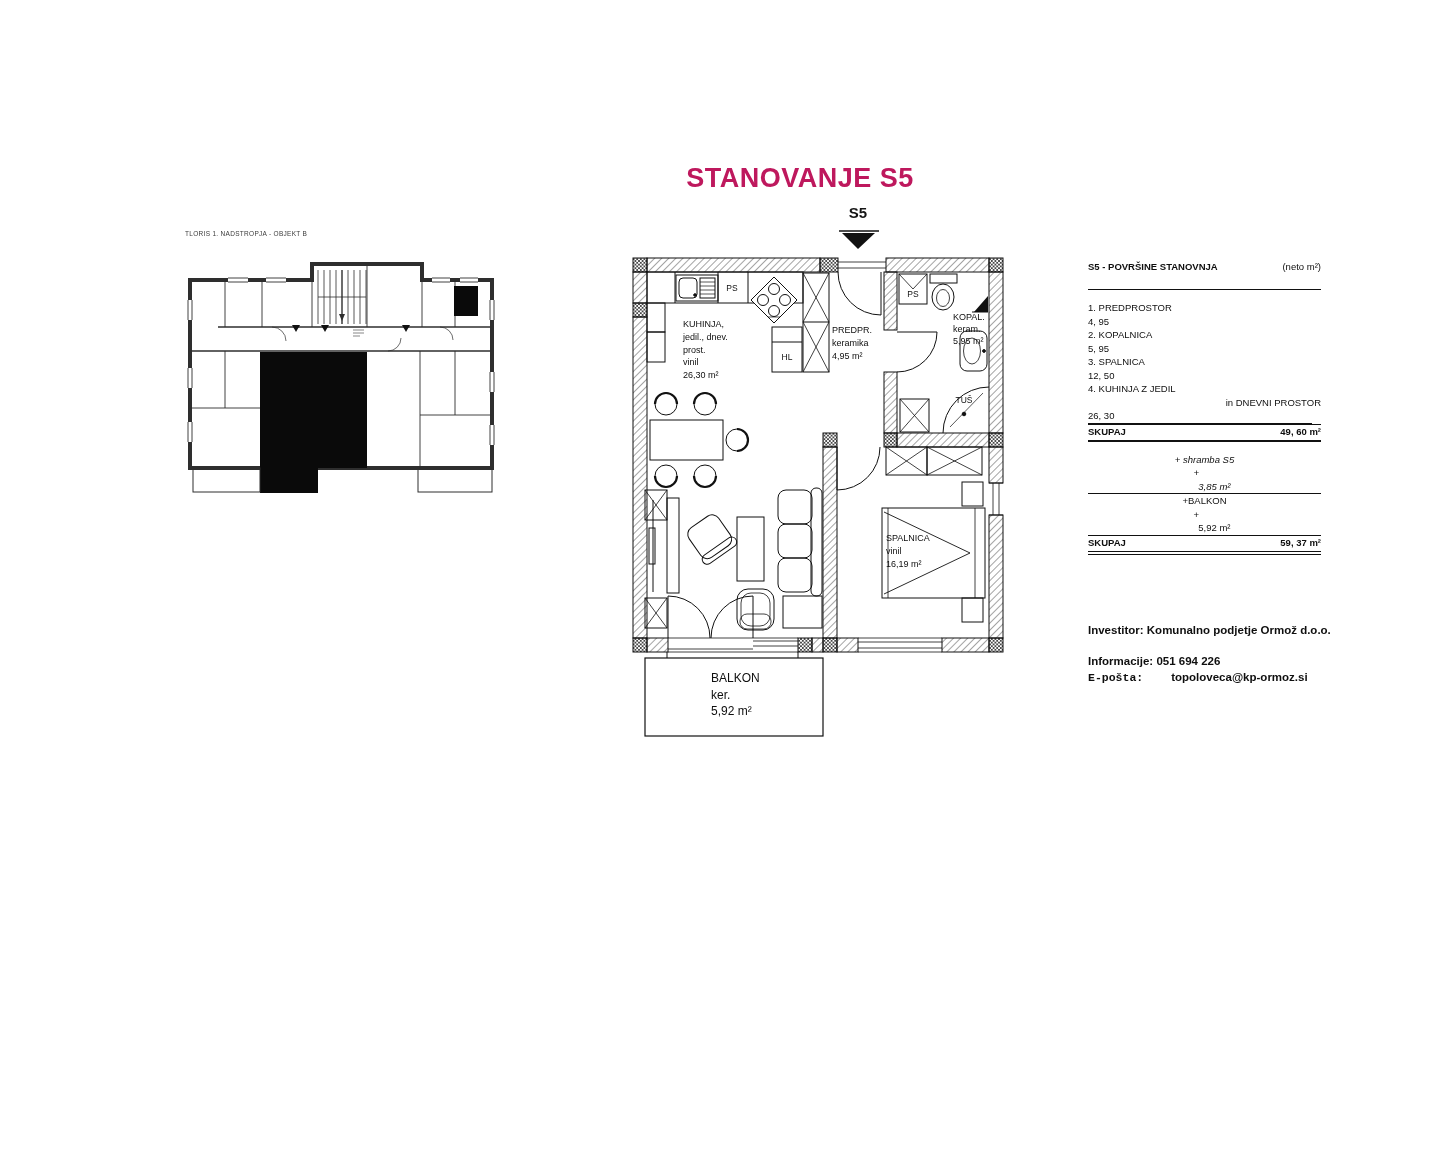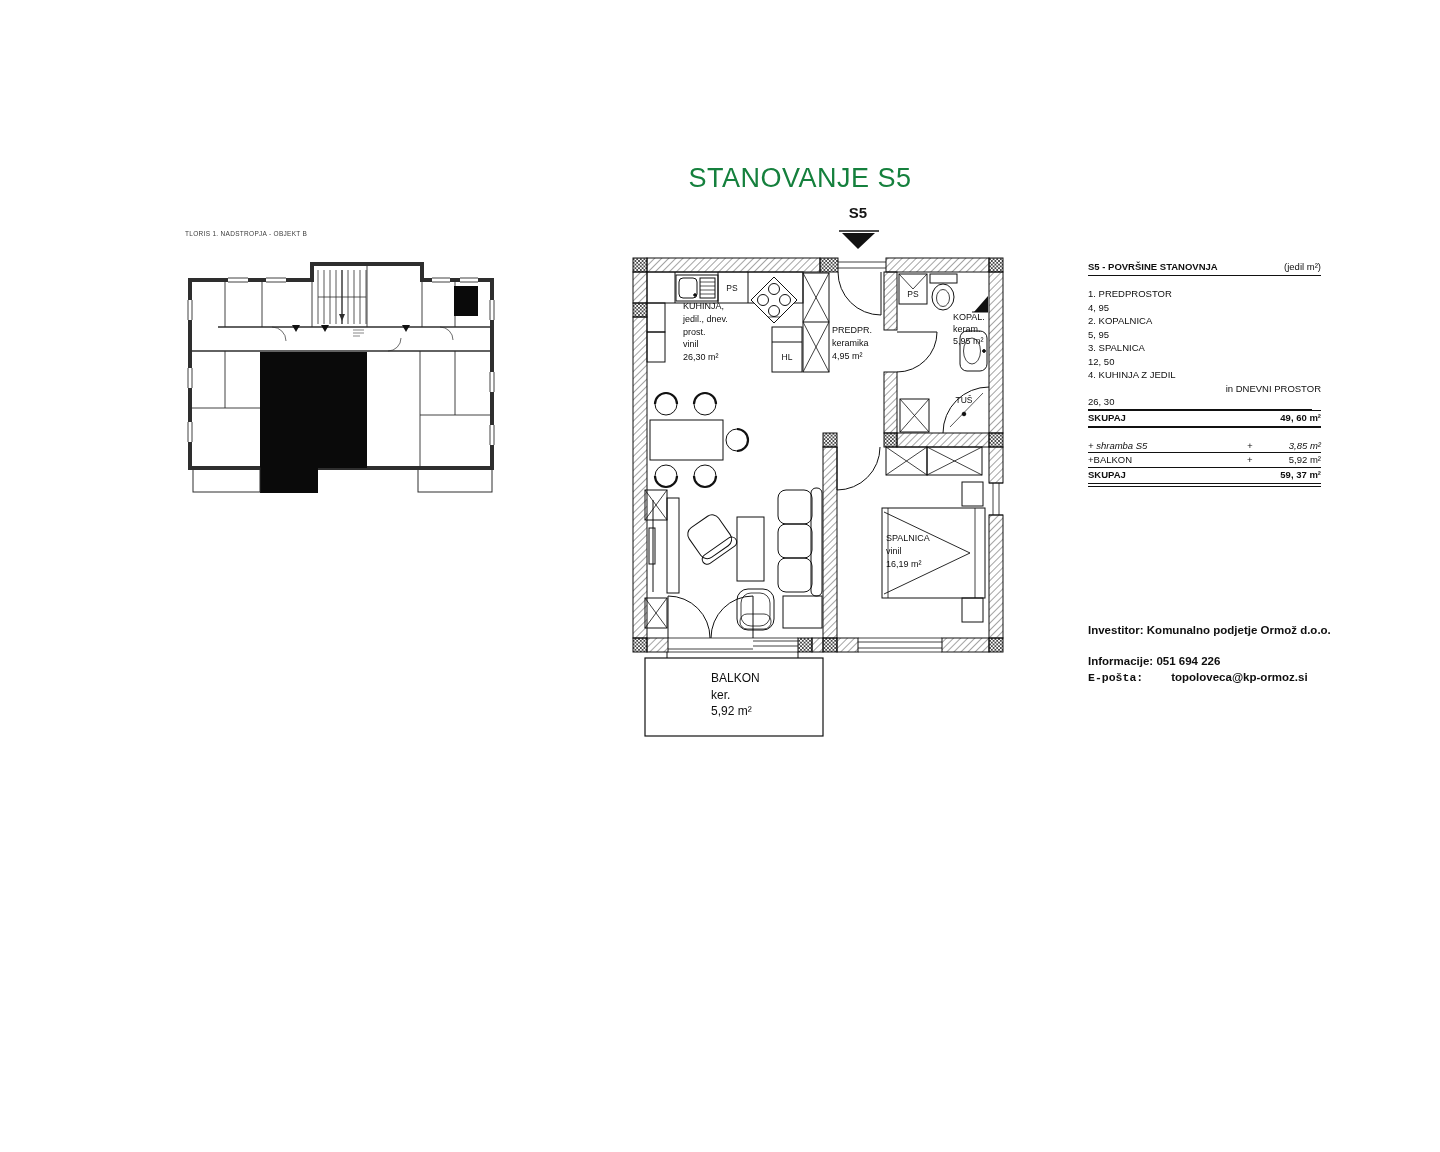--- a/index.html
+++ b/index.html
@@ -1,44 +1,44 @@
 <!DOCTYPE html>
 <html><head>
 <meta charset="utf-8">
 <style>
   html,body{margin:0;padding:0;background:#fff;}
   body{width:1440px;height:1152px;position:relative;overflow:hidden;
        font-family:"Liberation Sans",sans-serif;color:#111;}
   .abs{position:absolute;}
   #plan-svg{left:0;top:0;}
   .page-title{left:600px;top:163px;width:400px;text-align:center;
-              font-size:27px;font-weight:400;letter-spacing:.5px;color:#15803d;white-space:nowrap;}
+              font-size:27px;font-weight:700;letter-spacing:.5px;color:#be185d;white-space:nowrap;}
   .marker-s5{left:838px;top:204px;width:40px;text-align:center;
              font-size:15px;font-weight:600;color:#151515;}
   .ov-caption{left:185px;top:230px;font-size:6.5px;color:#3a3a3a;letter-spacing:.3px;white-space:nowrap;}
   .room-label{font-size:9px;line-height:12.8px;color:#0f0f0f;white-space:nowrap;}
   .room-label span{display:block;}
   .room-label.sm{line-height:12.2px;}
   .balkon-label{font-size:12px;line-height:16.5px;color:#0f0f0f;}
   .balkon-label span{display:block;}
   .fix-label{font-size:8.5px;color:#0f0f0f;text-align:center;white-space:nowrap;}
   
   .area-table{left:1088px;top:261px;width:233px;font-size:9.5px;color:#0f0f0f;}
   .at-header{display:flex;justify-content:space-between;align-items:center;
-             padding-bottom:3px;border-bottom:1.5px solid #111;margin-bottom:11px;}
+             padding-bottom:17px;border-bottom:1.5px solid #111;margin-bottom:11px;}
   .at-header .t{font-weight:bold;}
   .at-row{display:flex;justify-content:space-between;line-height:13.5px;flex-direction:column;}
   .at-row .val{padding-right:17px;}
   .at-row.indent .lbl{padding-left:10px;text-align:right;}
   .at-row.ruled{border-bottom:1px solid #111;}
   .at-row.ruled .val{border-bottom:1px solid #111;padding-right:8px;margin-right:9px;}
   .at-subtotal{display:flex;justify-content:space-between;font-weight:bold;
                line-height:14px;border-bottom:2.5px solid #111;padding-bottom:1px;}
   .at-extras{margin-top:11px;}
-  .at-extra{display:flex;align-items:center;line-height:13.5px;border-bottom:1px solid #111;}
+  .at-extra{display:flex;align-items:center;line-height:13.5px;border-bottom:1px solid #111;flex-direction:column;}
   .at-extra .lbl{flex:1;}
   .at-extra .plus{width:22px;}
   .at-extra .val{width:52px;text-align:right;}
   .at-extra.italic{font-style:italic;}
   .at-total{display:flex;justify-content:space-between;font-weight:bold;
             line-height:14px;border-bottom:4px double #111;padding-bottom:1px;}
   
   .contact{left:1088px;top:622px;font-size:11.5px;font-weight:bold;color:#0f0f0f;line-height:16px;}
   .contact .row1{margin-bottom:15px;}
   .contact .lbl-e{display:inline-block;width:80px;font-family:Liberation Mono, monospace;}
@@ -381,21 +381,21 @@
       <line x1="667" y1="652" x2="667" y2="658"></line>
         <line x1="798" y1="652" x2="798" y2="658"></line>
     </g>
   </g>
 </svg>
 
 <div class="abs page-title">STANOVANJE S5</div>
 <div class="abs marker-s5">S5</div>
 <div class="abs ov-caption">TLORIS 1. NADSTROPJA - OBJEKT B</div>
 
-<div class="abs room-label" style="left:683px;top:300px">
+<div class="abs room-label" style="left:683px;top:318px">
   <span>KUHINJA,</span>
   <span>jedil., dnev.</span>
   <span>prost.</span>
   <span>vinil</span>
   <span>26,30 m²</span>
 </div>
 <div class="abs room-label" style="left:832px;top:324px">
   <span>PREDPR.</span>
   <span>keramika</span>
   <span>4,95 m²</span>
@@ -417,21 +417,21 @@
 </div>
 
 <div class="abs fix-label" style="left:722px;top:283px;width:20px">PS</div>
 <div class="abs fix-label" style="left:777px;top:352px;width:20px">HL</div>
 <div class="abs fix-label" style="left:903px;top:289px;width:20px">PS</div>
 <div class="abs fix-label" style="left:948px;top:395px;width:32px">TUŠ</div>
 
 <div class="abs area-table">
   <div class="at-header">
     <span class="t">S5 - POVRŠINE STANOVNJA</span>
-    <span>(jedil m²)</span>
+    <span>(neto m²)</span>
   </div>
   <div class="at-row">
     <span class="lbl">1. PREDPROSTOR</span>
     <span class="val">4, 95</span>
   </div>
   <div class="at-row">
     <span class="lbl">2. KOPALNICA</span>
     <span class="val">5, 95</span>
   </div>
   <div class="at-row">

